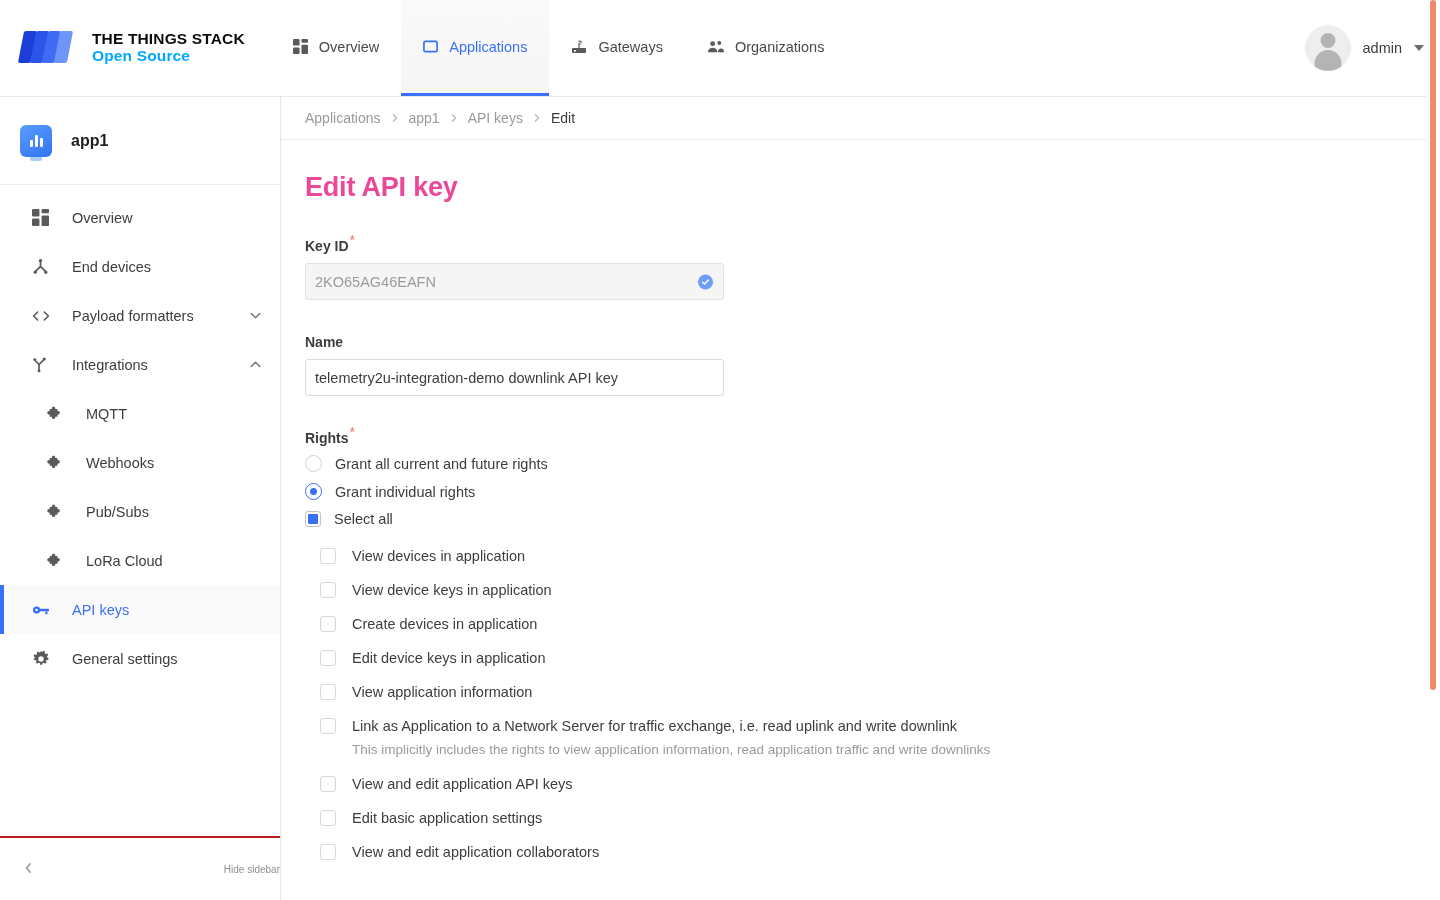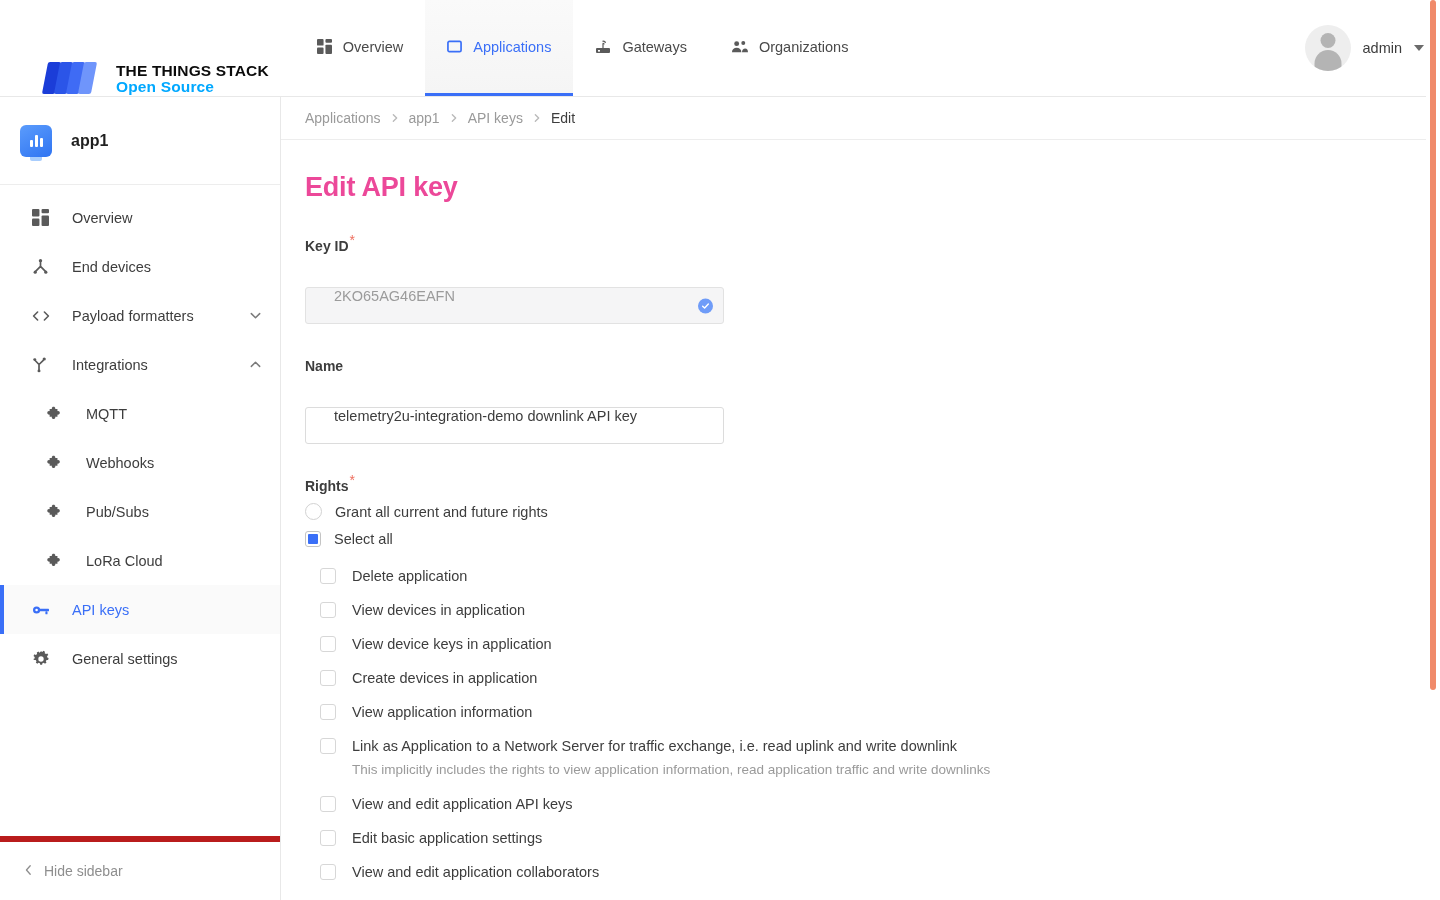--- a/index.html
+++ b/index.html
@@ -14,22 +14,22 @@
 
   
   .topbar {
     position: absolute; top: 0; left: 0;
     width: 1440px; height: 97px;
     background: #ffffff;
     border-bottom: 1px solid #e8e8e8;
     display: flex; align-items: stretch;
   }
   .logo-wrap {
-    display: flex; align-items: flex-end;
-    padding-left: 45px; padding-right: 26px;
+    display: flex; align-items: center;
+    padding-left: 21px; padding-right: 26px;
     gap: 13px;
   }
   .logo-mark {
     position: relative; width: 58px; height: 34px;
   }
   .logo-mark i {
     position: absolute; top: 0;
     width: 13px; height: 32px;
     border-radius: 2px;
     transform: skewX(-11deg);
@@ -146,24 +146,24 @@
   .nav-item.active {
     background: #fafafa;
     border-left-color: #3a6ff7;
     color: #3a6ff7;
   }
   .nav-item.active .nav-ic { color:#3a6ff7; }
   .chev { color:#7a7a7a; display:inline-flex; }
 
   .side-foot {
     position: absolute; bottom: 0; left: 0; width: 100%;
-    height: 64px; border-top: 6px solid #b91c1c;
+    height: 64px; border-top: 2px solid #b91c1c;
     display: flex; align-items: center; gap: 10px;
     padding-left: 23px;
-    font-size: 14px; color: #8e8e8e; cursor: pointer;
+    font-size: 10px; color: #8e8e8e; cursor: pointer; justify-content: space-between;
   }
 
   
   .main {
     position: absolute; top: 97px; left: 281px;
     width: 1159px; height: 803px;
     background: #ffffff;
     overflow: hidden;
   }
   .crumbbar {
@@ -185,26 +185,25 @@
   .field { margin-bottom: 9px; }
   .field-label {
     font-size: 14px; font-weight: bold; color: #3d3d3d;
     margin-bottom: 9px; display: inline-block;
   }
   .req { color: #ee6e5e; font-size: 14px; vertical-align: super; line-height:0; margin-left:1px;}
   .inp {
     width: 419px; height: 37px;
     border: 1px solid #dcdcdc; border-radius: 3px;
     font-size: 14.5px; color: #3d3d3d;
-    padding: 0 28px;
+    padding: 0 9px;
     font-family: "Liberation Sans", sans-serif;
     background: #ffffff;
-    display: flex; align-items: flex-start;
+    display: flex; align-items: center;
     position: relative;
-    margin-top: 24px;
   }
   .inp.disabled {
     background: #f5f5f6; color: #9b9b9b; border-color: #e2e2e2;
   }
   .check-badge {
     position: absolute; right: 10px; top: 50%; transform: translateY(-50%);
     width: 15px; height: 15px; border-radius: 50%;
     background: #6f9cf8; display:flex;align-items:center;justify-content:center;
   }
   .gap-24 { height: 24px; }
@@ -532,48 +531,52 @@
     <div class="gap-24"></div>
 
     <div class="field">
       <span class="field-label">Rights</span><span class="req">*</span>
 
       <div class="radio-row">
         <span class="radio"></span>
         <span class="rc-label">Grant all current and future rights</span>
       </div>
 
+      <div class="radio-row">
+        <span class="radio checked"></span>
+        <span class="rc-label">Grant individual rights</span>
+      </div>
 
       <div class="check-row">
         <span class="cbox indeterminate"></span>
         <span class="rc-label">Select all</span>
       </div>
 
       <div class="rights-list">
 
-        <div class="right-row">
-          <span class="cbox"></span>
-          <span class="r-label">Delete application</span>
-        </div>
 
         <div class="right-row">
           <span class="cbox"></span>
           <span class="r-label">View devices in application</span>
         </div>
 
         <div class="right-row">
           <span class="cbox"></span>
           <span class="r-label">View device keys in application</span>
         </div>
 
         <div class="right-row">
           <span class="cbox"></span>
           <span class="r-label">Create devices in application</span>
         </div>
 
+        <div class="right-row">
+          <span class="cbox"></span>
+          <span class="r-label">Edit device keys in application</span>
+        </div>
 
         <div class="right-row">
           <span class="cbox"></span>
           <span class="r-label">View application information</span>
         </div>
 
         <div class="right-row">
           <span class="cbox"></span>
           <span class="r-label">Link as Application to a Network Server for traffic exchange, i.e. read uplink and write downlink</span>
         </div>

